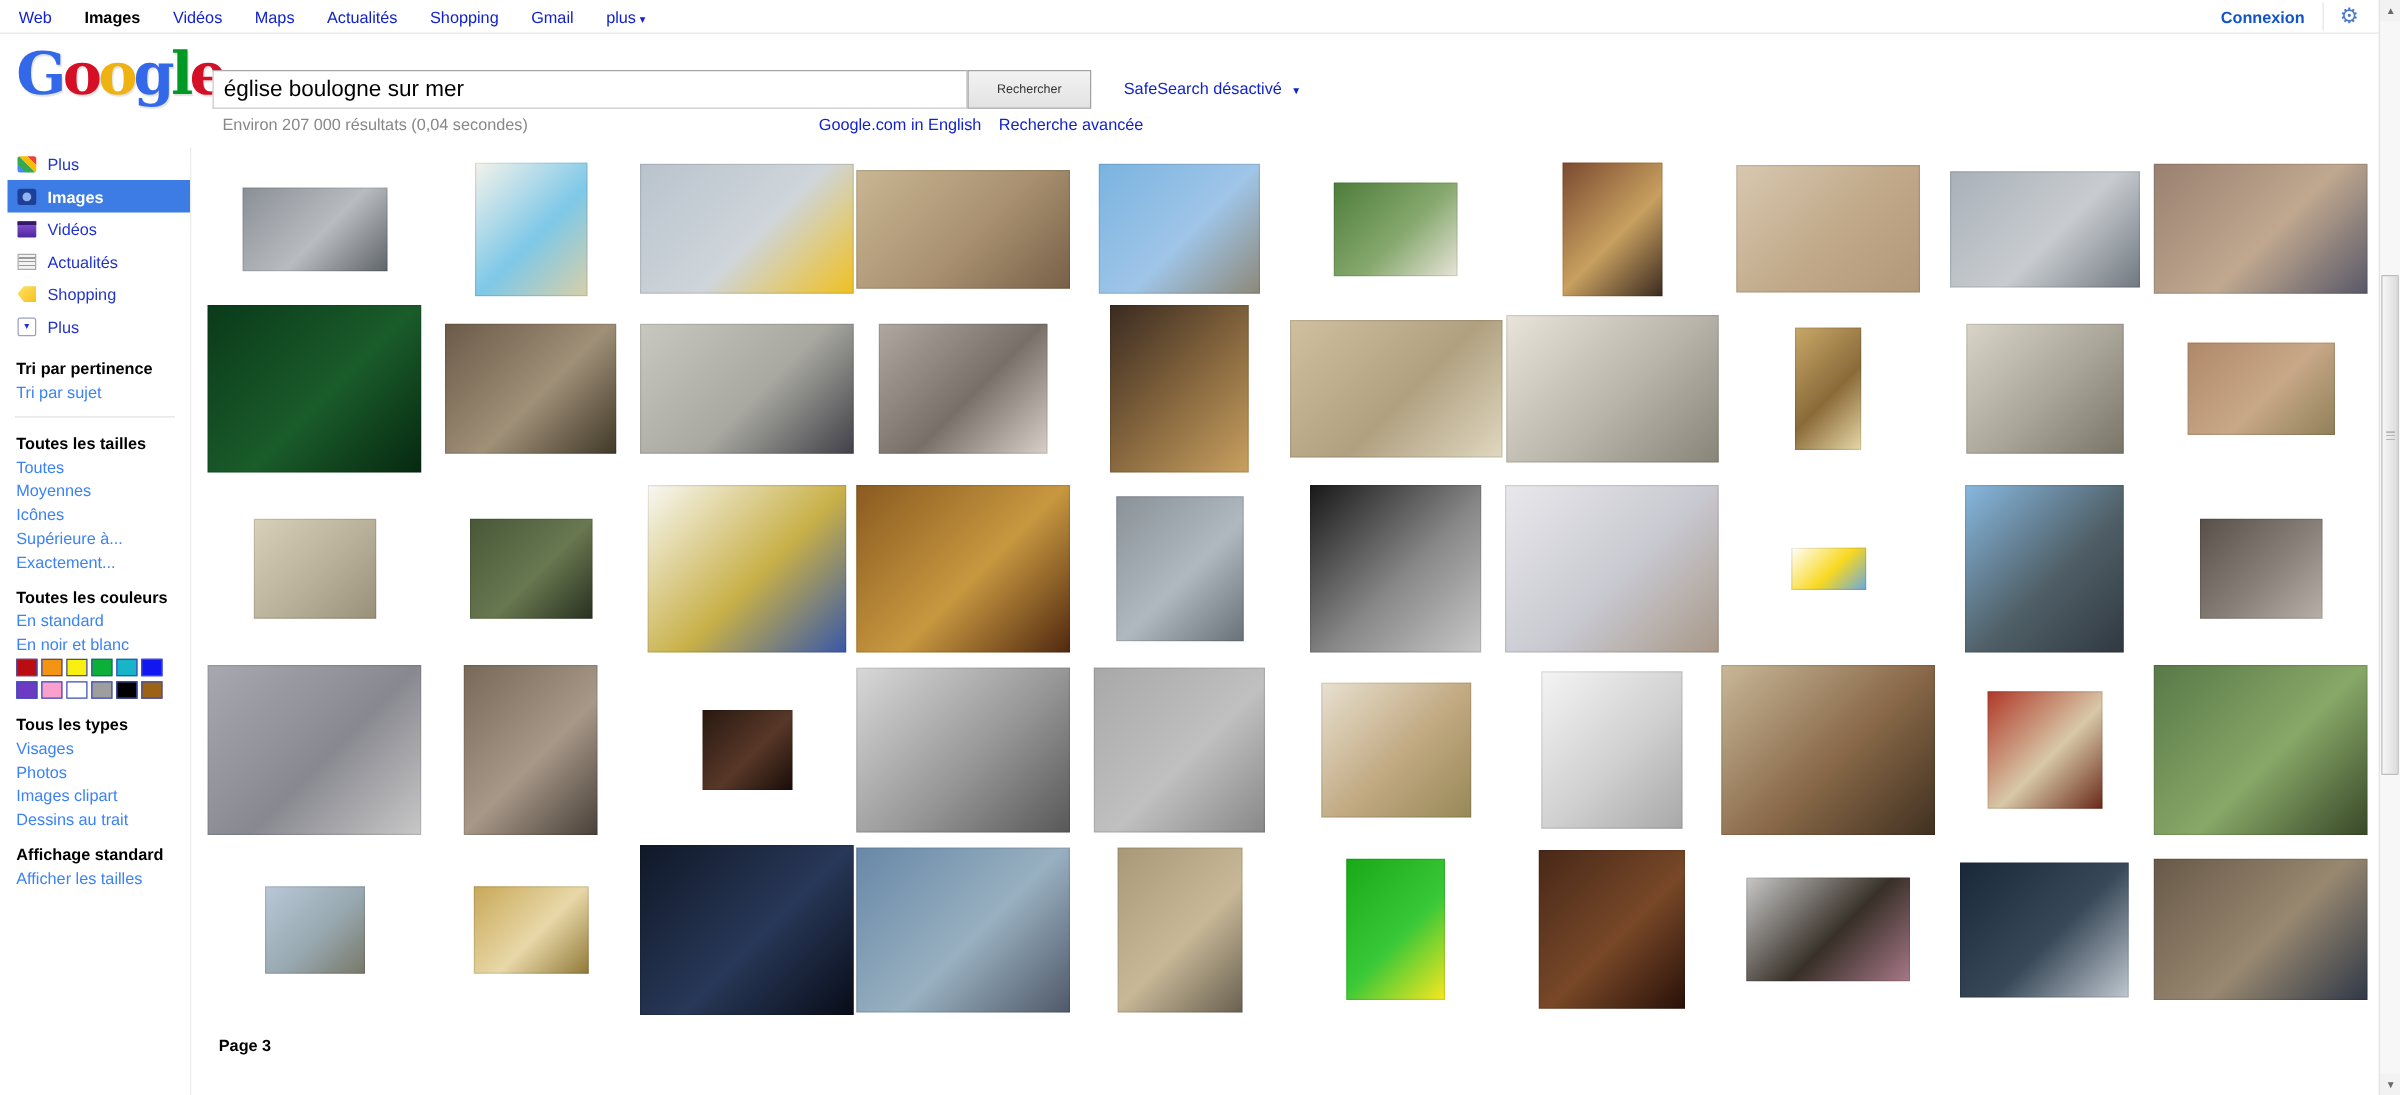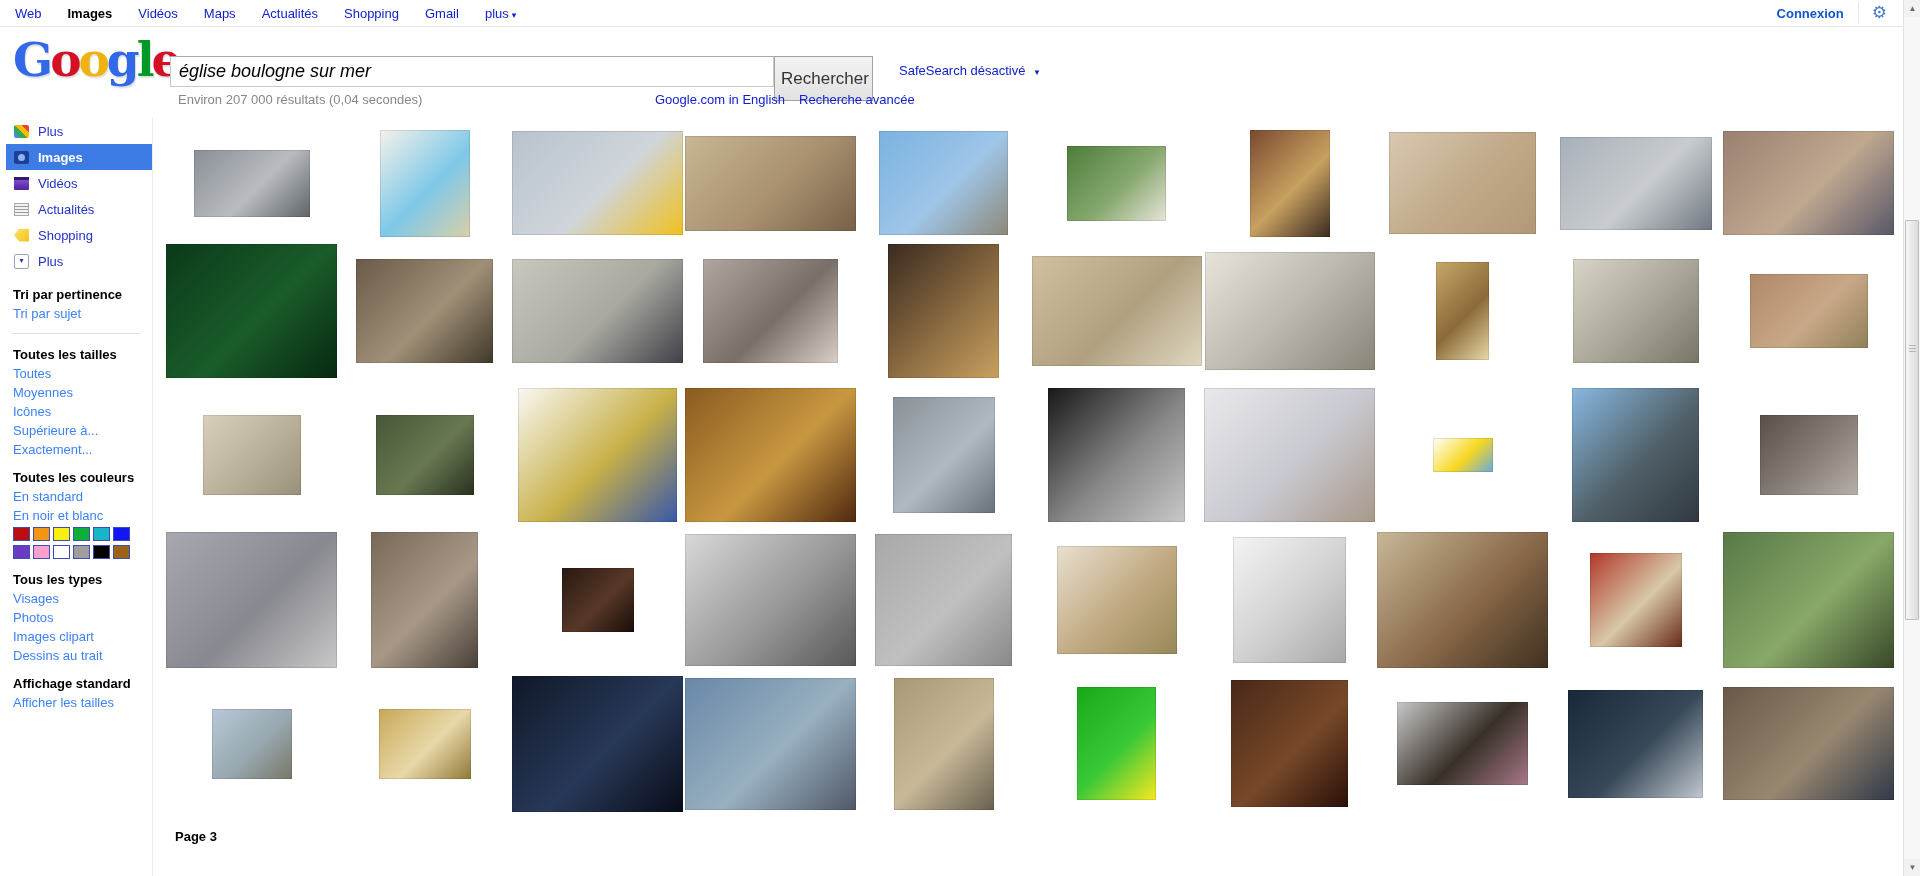--- a/index.html
+++ b/index.html
@@ -19,24 +19,24 @@
   .connexion{color:#1155cc;font-weight:bold;font-size:13px;cursor:pointer;margin-right:14px;}
   .gear-wrap{border-left:1px solid #e5e5e5;padding:2px 6px 2px 13px;cursor:pointer;}
   .gear{color:#4878d0;font-size:17px;line-height:17px;}
 
   
   .logo{position:absolute;left:13px;top:32px;font-family:"DejaVu Serif",serif;
         font-size:47px;font-weight:bold;letter-spacing:-3px;
         text-shadow:1px 2px 1px rgba(0,0,0,0.12);}
   .search-input{position:absolute;left:170px;top:56px;width:604px;height:31px;
         border:1px solid #c9c9c9;border-top-color:#a9a9a9;font-size:18px;padding:0 8px;
-        font-family:"Liberation Sans",sans-serif;box-sizing:border-box;outline:none;font-style:italic;}
-  .search-btn{position:absolute;left:774px;top:56px;width:99px;height:45px;
+        font-family:"Liberation Sans",sans-serif;box-sizing:border-box;outline:none;}
+  .search-btn{position:absolute;left:774px;top:56px;width:99px;height:31px;
         background:linear-gradient(#f3f3f3,#e2e2e2);border:1px solid #a2a2a2;
-        font-size:17px;color:#333;cursor:pointer;font-family:"Liberation Sans",sans-serif;}
+        font-size:10px;color:#333;cursor:pointer;font-family:"Liberation Sans",sans-serif;}
   .safesearch{position:absolute;left:899px;top:63px;font-size:13px;color:#1122cc;cursor:pointer;}
   .safesearch .caret{font-size:8px;margin-left:4px;}
   .stats{position:absolute;left:178px;top:92px;font-size:13px;color:#878787;}
   .header-links{position:absolute;left:655px;top:92px;font-size:13px;display:flex;gap:14px;}
   .header-links a{color:#1122cc;cursor:pointer;}
 
   
   .sidebar{position:absolute;left:0;top:118px;width:153px;bottom:0;
            border-right:1px solid #ececec;box-sizing:border-box;}
   .sb-nav{margin-left:6px;}

